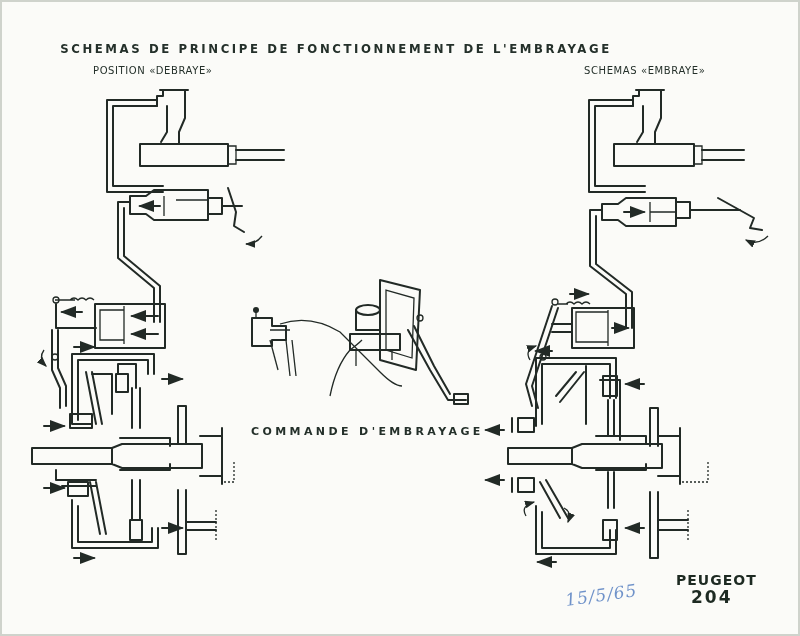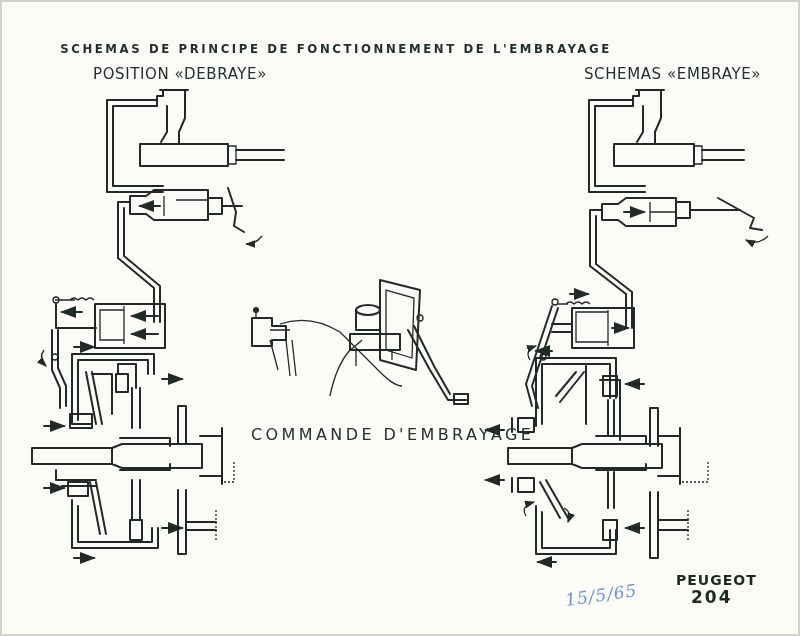--- a/index.html
+++ b/index.html
@@ -1,22 +1,22 @@
 <!DOCTYPE html>
 <html><head>
 <meta charset="utf-8">
 <style>
   html,body{margin:0;padding:0;}
   body{width:800px;height:636px;background:#fbfbf8;position:relative;overflow:hidden;font-family:"DejaVu Sans",sans-serif;color:#1f2a24;}
   .border{position:absolute;left:0;top:0;width:796px;height:632px;border:2px solid #cfd3cc;}
   .title{position:absolute;left:0;width:672px;top:41px;text-align:center;font-family:"DejaVu Sans Condensed","DejaVu Sans",sans-serif;font-size:13px;letter-spacing:2.6px;font-weight:bold;color:#24302a;}
-  .pos{position:absolute;top:65px;font-size:15px;letter-spacing:0.6px;color:#24302a;}
+  .pos{position:absolute;top:65px;font-size:10px;letter-spacing:0.6px;color:#24302a;}
   .pos.left{left:93px;}
   .pos.right{left:584px;}
-  .cmd{position:absolute;left:251px;top:425px;font-size:16px;font-weight:normal;letter-spacing:3.4px;color:#24302a;}
+  .cmd{position:absolute;left:251px;top:425px;font-size:11px;font-weight:bold;letter-spacing:3.4px;color:#24302a;}
   .brand{position:absolute;left:676px;top:572px;font-size:14px;font-weight:bold;letter-spacing:1px;color:#1d2a22;}
   .model{position:absolute;left:691px;top:587px;font-size:17px;font-weight:bold;letter-spacing:2px;color:#1d2a22;text-align:right;}
   .handwritten{position:absolute;left:565px;top:585px;font-family:"DejaVu Serif",serif;font-style:italic;font-size:17px;color:#6f92c9;transform:rotate(-8deg);letter-spacing:1px;}
   svg{position:absolute;left:0;top:0;}
   .ln{fill:none;stroke:#222a26;stroke-width:2;stroke-linejoin:round;stroke-linecap:round;}
   .thin{fill:none;stroke:#222a26;stroke-width:1.3;}
   .fill{fill:#222a26;}
 </style>
 </head>
 <body>

